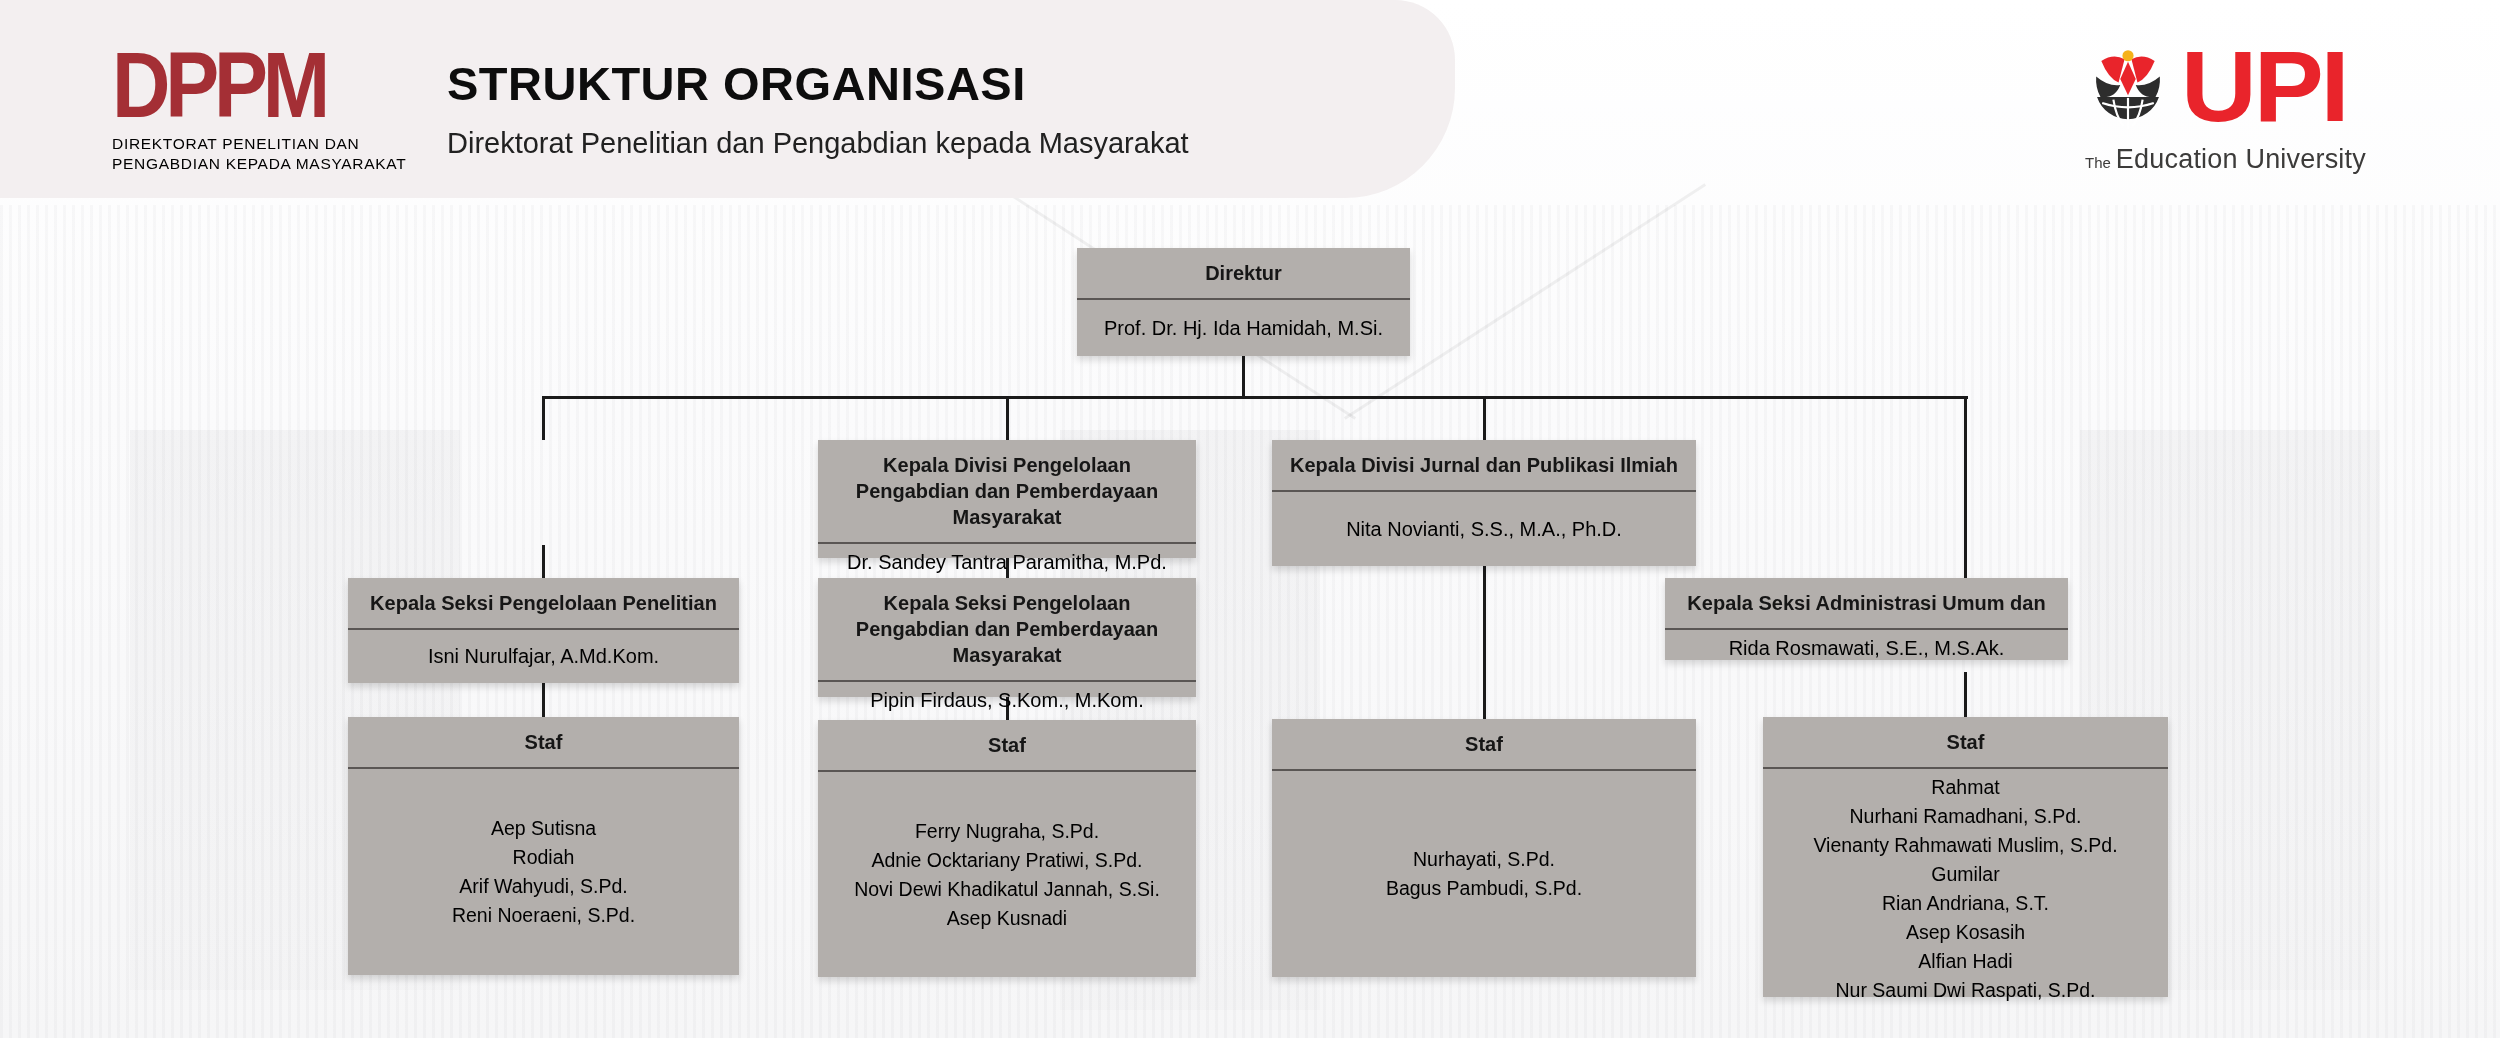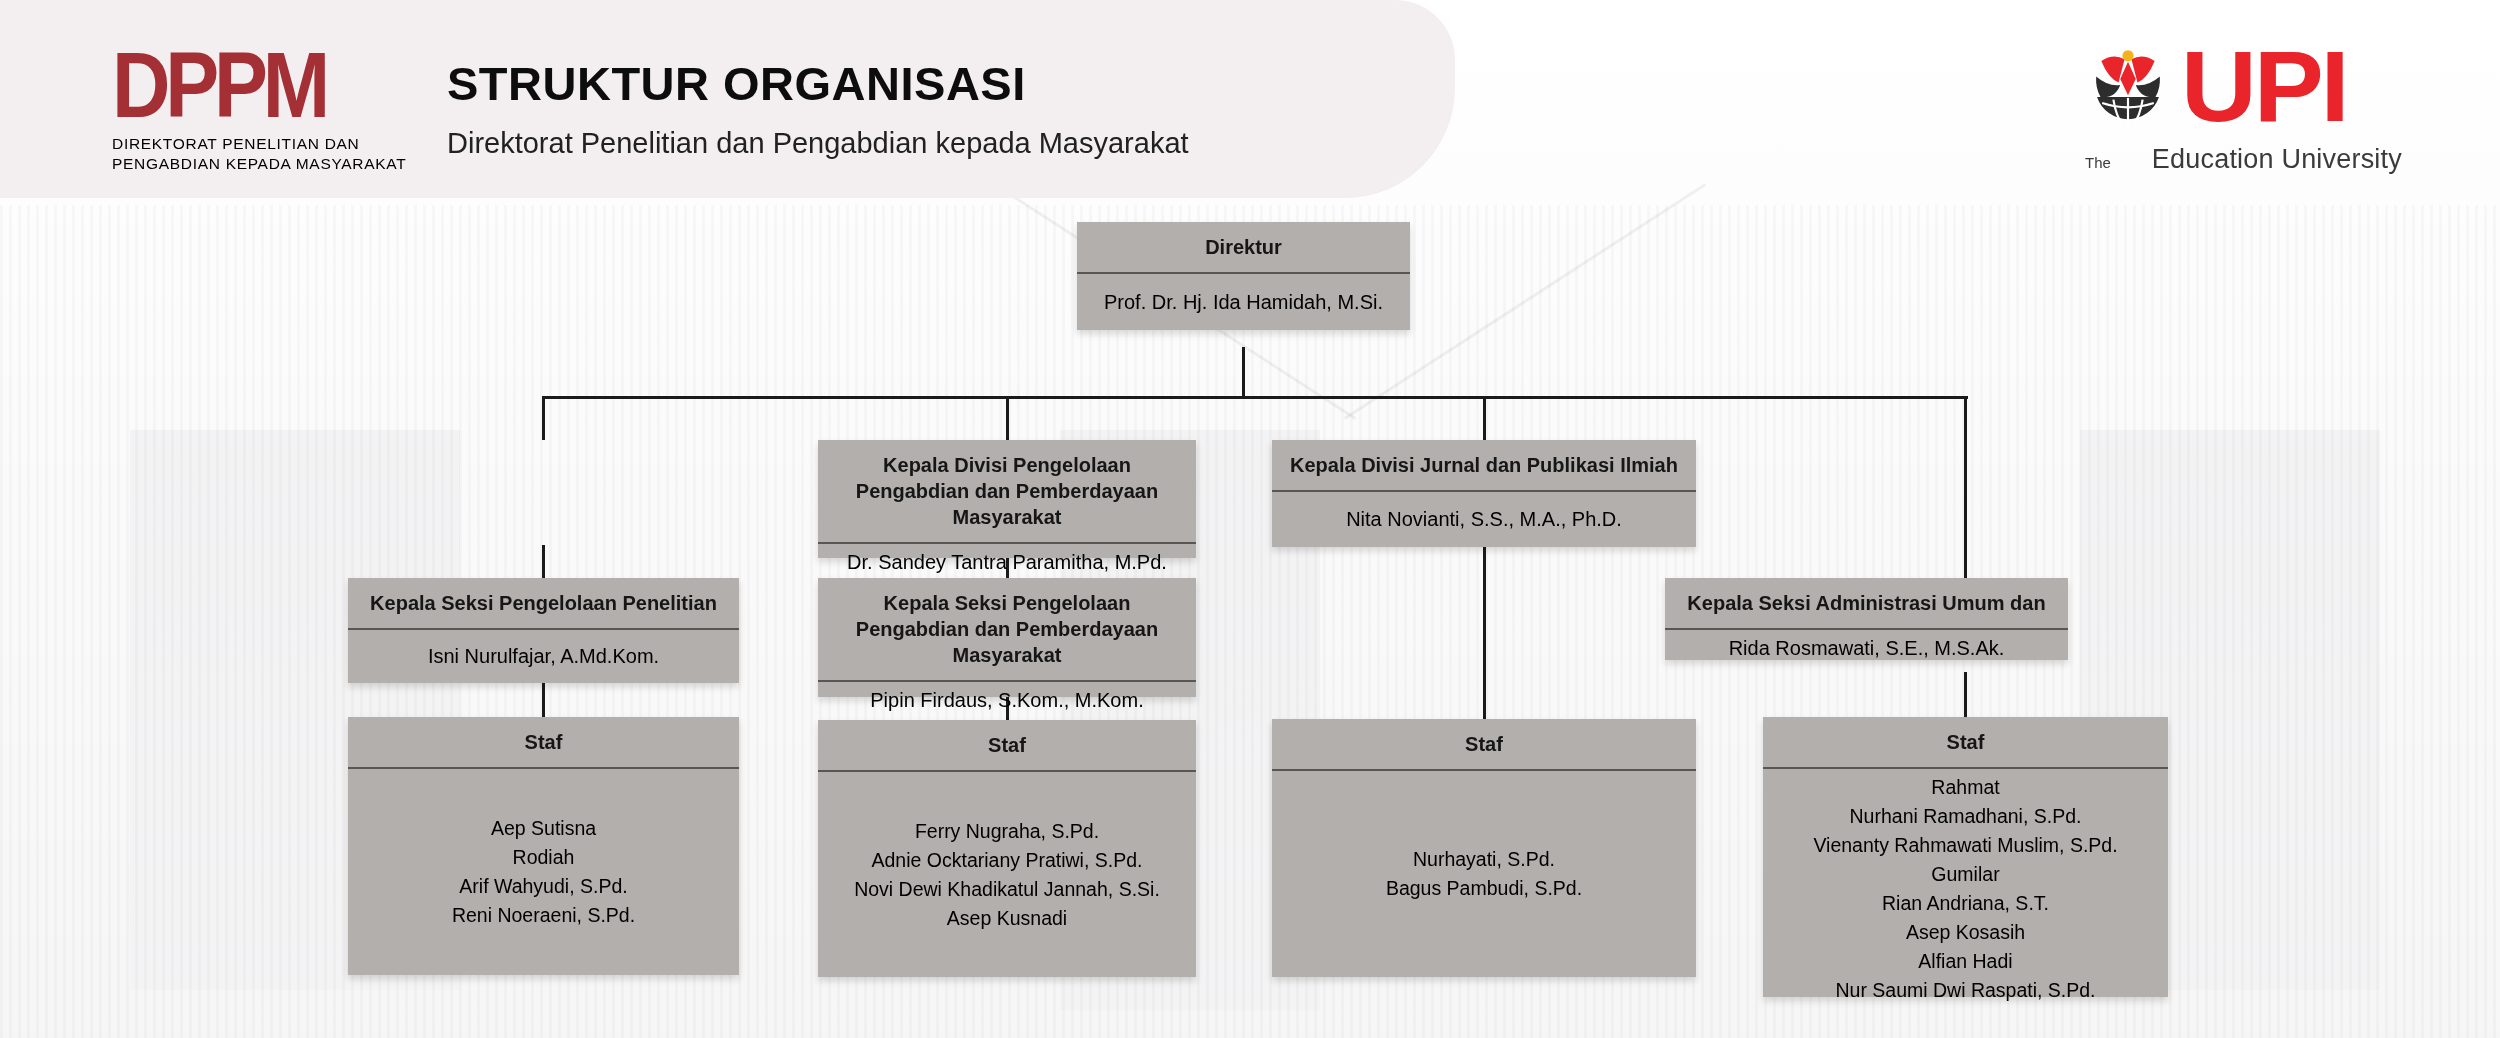--- a/index.html
+++ b/index.html
@@ -39,45 +39,45 @@
 7; line-height:20px; font-weight:500; }
   .title-block { position:absolute; left:447px; top:56px; }
   .page-title { font-size:47px; font-weight:800; color:#0d0d0d; letter-spacing:0.5px; }
   .page-subtitle { margin-top:16px; font-size:29px; font-weight:400; color:#212121; }
 
   
   .upi-logo { position:absolute; left:2085px; top:38px; width:330px; }
   .upi-row { display:flex; align-items:flex-end; }
   .upi-emblem { width:86px; height:86px; margin-top:6px; }
   .upi-acronym { font-size:100px; line-height:96px; font-weight:800; color:#e9242b; letter-spacing:-3px; margin-left:10px; transform:scaleX(1.05); transform-origin:left center; }
-  .upi-tagline { margin-top:10px; display:flex; align-items:baseline; color:#3c3b3a;gap:36px; }
+  .upi-tagline { margin-top:10px; display:flex; align-items:baseline; color:#3c3b3a; }
   .upi-tagline .the { font-size:15px; margin-right:5px; }
   .upi-tagline .rest { font-size:27px; letter-spacing:0.2px; }
 
   
   .node {
     position:absolute; background:#b3afac; display:flex; flex-direction:column;
     box-shadow:0 4px 7px rgba(0,0,0,0.14); color:#1c1c1c;
   }
   .node-title {
     flex:0 0 auto; display:flex; align-items:center; justify-content:center;
     font-weight:700; font-size:20px; line-height:26px; text-align:center;
     padding:12px 10px; border-bottom:2.5px solid #5a5654; color:#161616;
   }
   .node-body {
     flex:1 1 auto; display:flex; flex-direction:column; align-items:center; justify-content:center;
     font-size:20px; line-height:29px; text-align:center; color:#000000; padding:4px 8px;
   }
   .staf .node-body { font-size:19.5px; }
 
   
-  .n-direktur { left:1077px; top:222px; width:333px; height:108px; }
+  .n-direktur { left:1077px; top:248px; width:333px; height:108px; }
   .n-div-1    { left:348px;  top:440px; width:391px; height:105px; }
   .n-div-2    { left:818px;  top:440px; width:378px; height:118px; }
-  .n-div-3    { left:1272px; top:440px; width:424px; height:107px; }
+  .n-div-3    { left:1272px; top:440px; width:424px; height:126px; }
   .n-sek-1    { left:348px;  top:578px; width:391px; height:105px; }
   .n-sek-2    { left:818px;  top:578px; width:378px; height:119px; }
   .n-sek-4    { left:1665px; top:578px; width:403px; height:82px;  }
   .n-staf-1   { left:348px;  top:717px; width:391px; height:258px; }
   .n-staf-2   { left:818px;  top:720px; width:378px; height:257px; }
   .n-staf-3   { left:1272px; top:719px; width:424px; height:258px; }
   .n-staf-4   { left:1763px; top:717px; width:405px; height:280px; }
 
   
   .line { position:absolute; background:#1b1b1b; }

